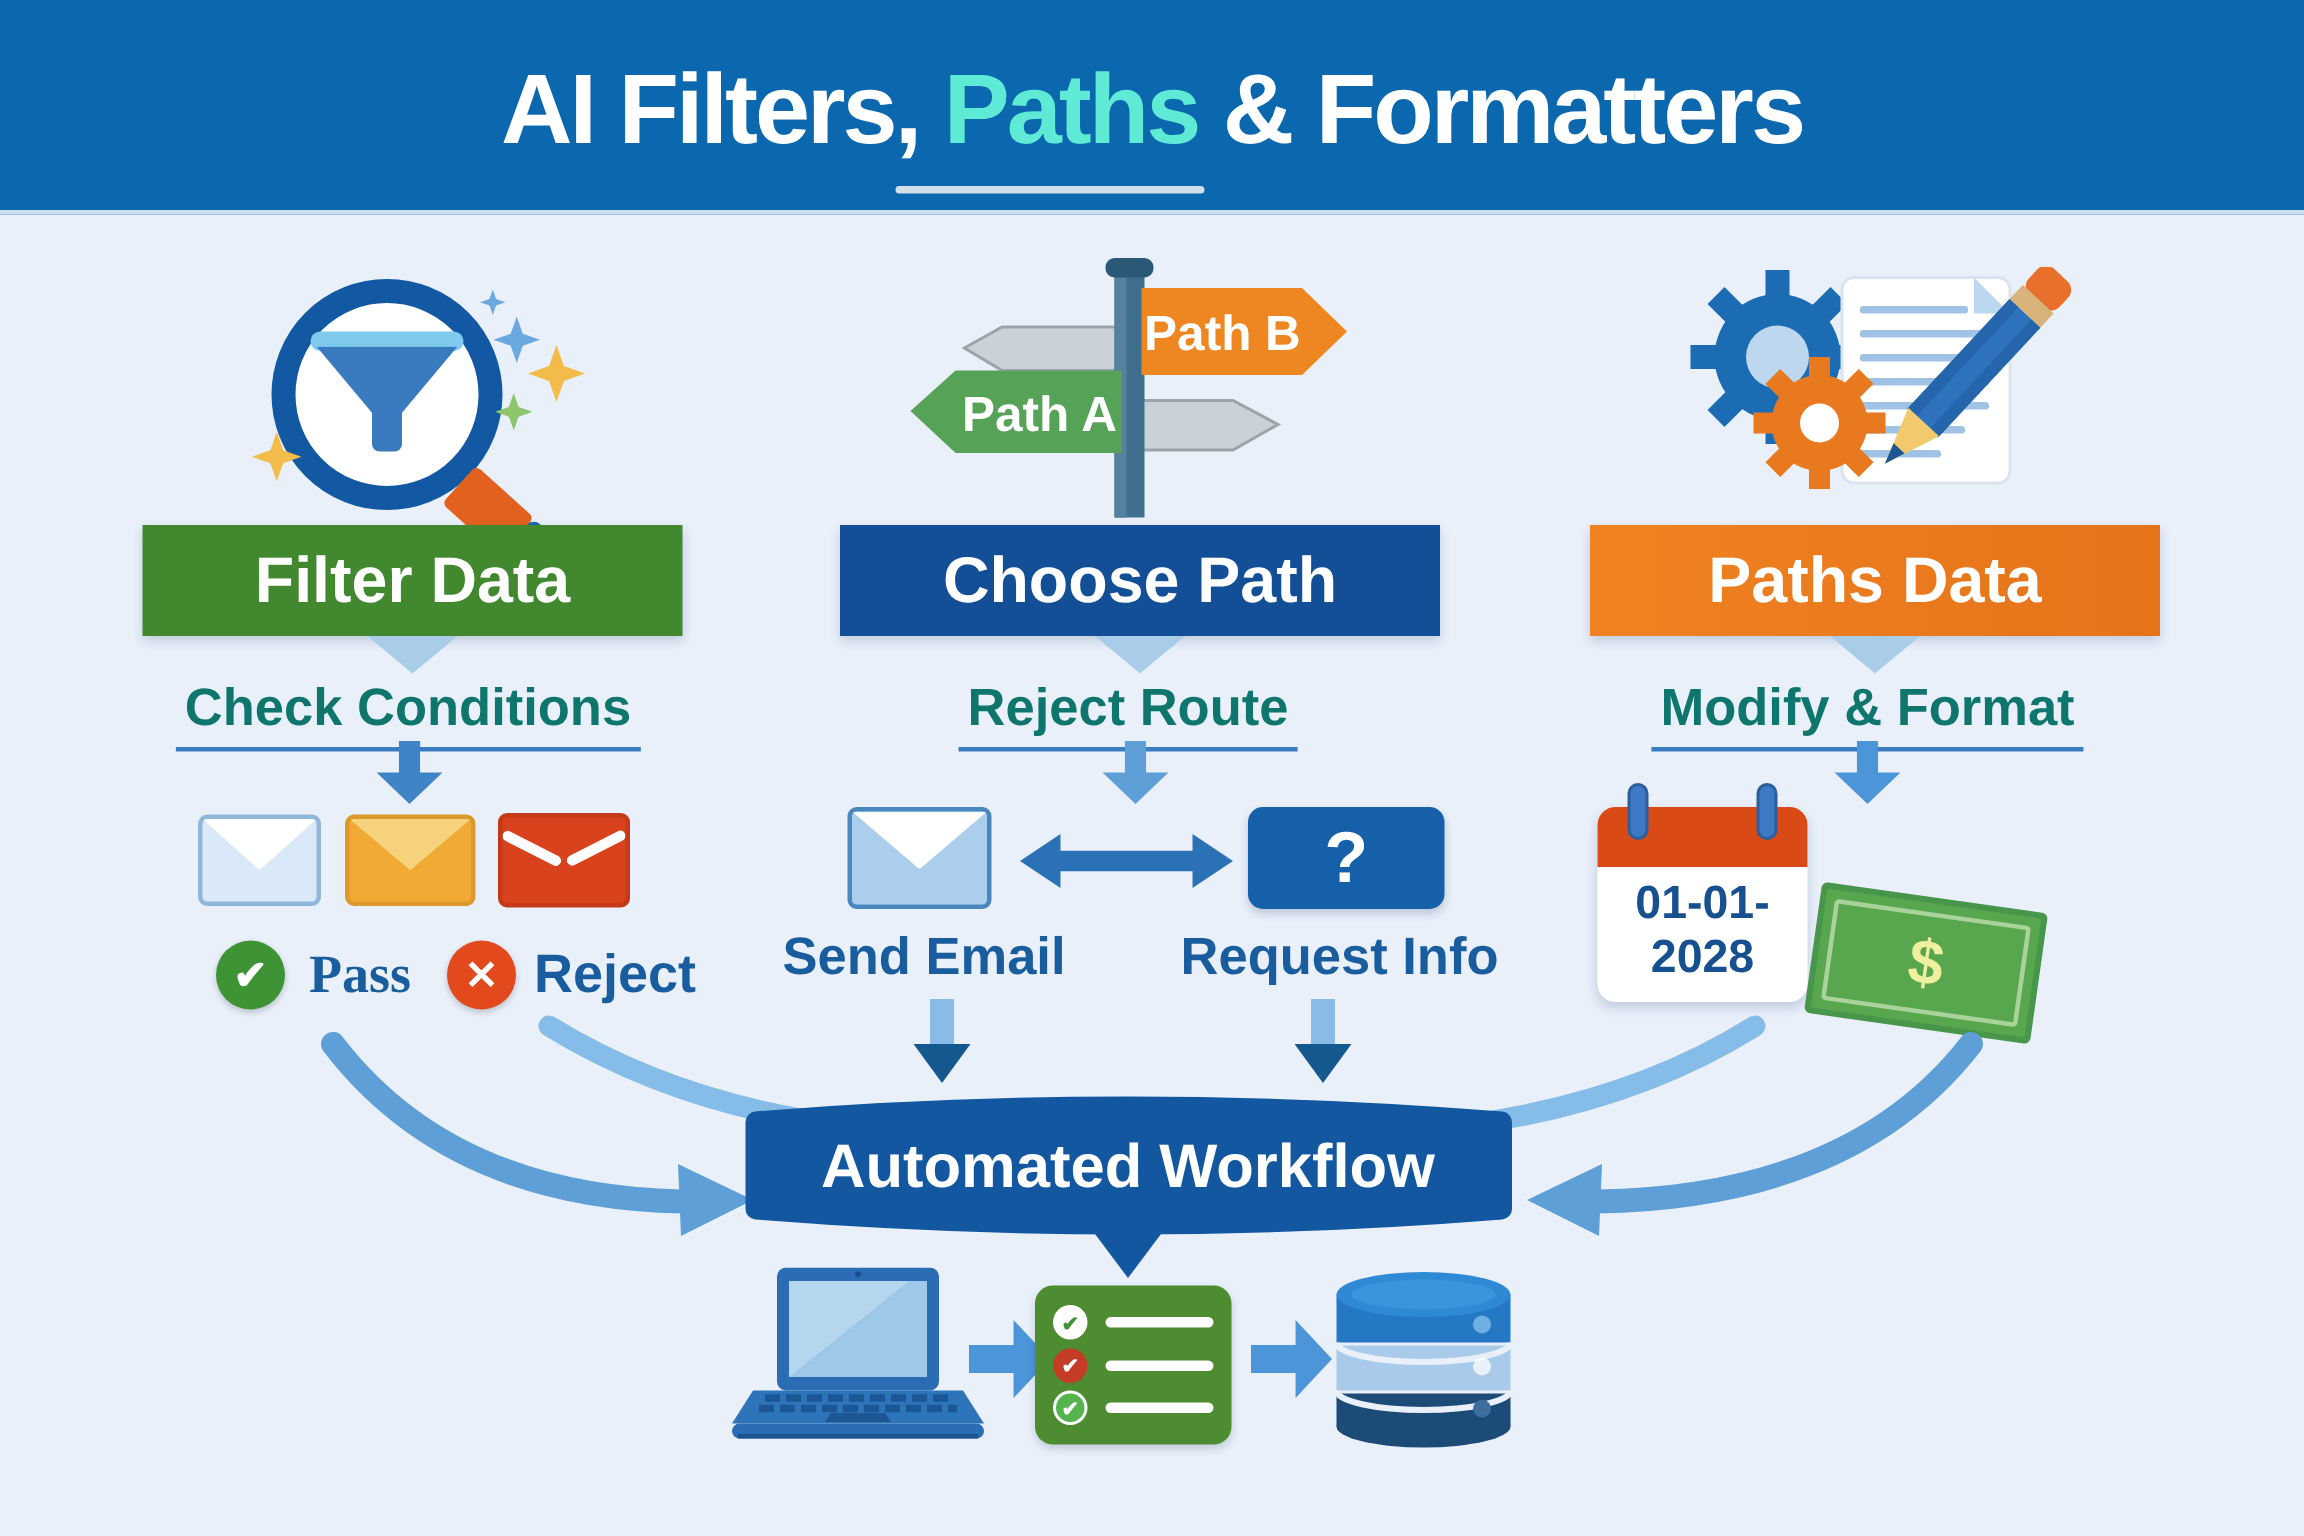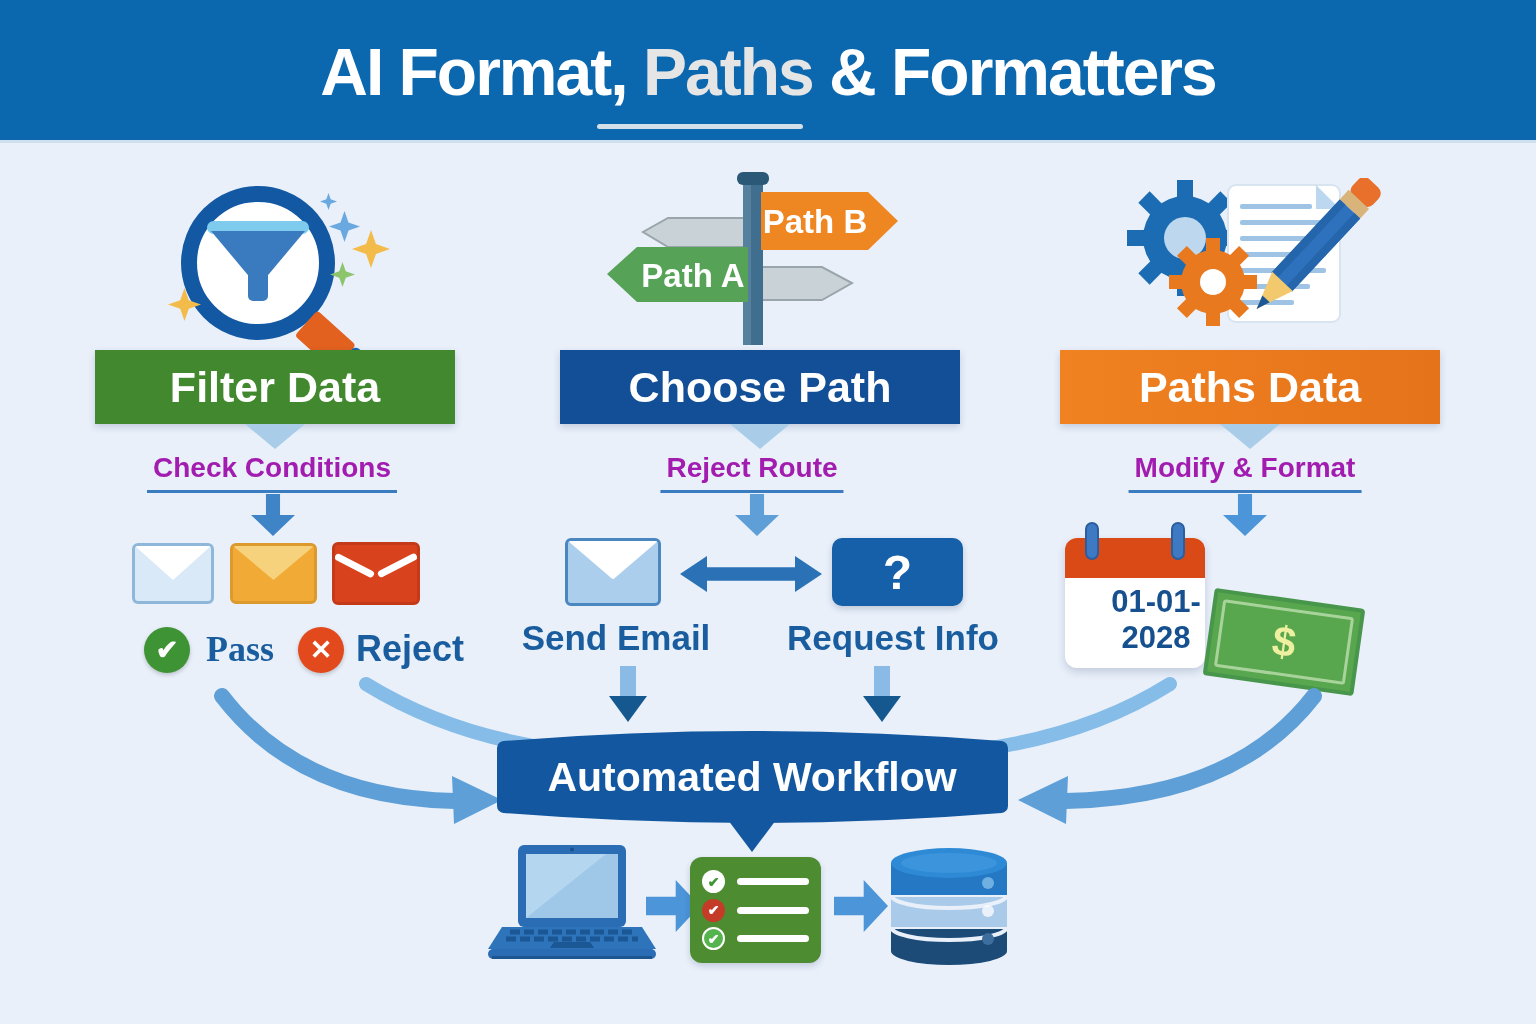--- a/index.html
+++ b/index.html
@@ -3,31 +3,31 @@
 <meta charset="utf-8">
 <style>
   * { margin:0; padding:0; box-sizing:border-box; }
   html,body { width:1536px; height:1024px; overflow:hidden; }
   body { font-family:"Liberation Sans", sans-serif; }
   .canvas { position:absolute; width:1536px; height:1024px; background:#e9f0fa; overflow:hidden; }
 
   
   .header { position:absolute; left:0; top:0; width:1536px; height:143px; background:#0b67ae; border-bottom:3px solid #cfe0ef; }
   .title { position:absolute; width:100%; top:34px; text-align:center; font-size:66px; font-weight:bold; letter-spacing:-2px; color:#ffffff; white-space:nowrap; }
-  .title .hl { color:#e5e5e5; }
+  .title .hl { color:#5eead4; }
   .title-underline { position:absolute; left:597px; top:124px; width:206px; height:5px; background:#d3dfe9; border-radius:3px; }
 
   
   .col-banner { position:absolute; height:74px; top:350px; color:#fff; font-size:43px; font-weight:bold; display:flex; align-items:center; justify-content:center; box-shadow:0 3px 7px rgba(20,40,90,.18); }
   .banner-filter { left:95px; width:360px; background:#41882e; }
   .banner-choose { left:560px; width:400px; background:#134f97; }
   .banner-format { left:1060px; width:380px; background:linear-gradient(90deg,#f08221,#e5731a); }
   .chevron { position:absolute; top:424px; width:0; height:0; border-left:30px solid transparent; border-right:30px solid transparent; border-top:25px solid #a9cde9; }
 
-  .sublabel { position:absolute; top:452px; transform:translateX(-50%); font-size:28px; font-weight:bold; color:#a21caf; padding:0 6px 6px 6px; border-bottom:3px solid #3a7cc0; white-space:nowrap; }
+  .sublabel { position:absolute; top:452px; transform:translateX(-50%); font-size:35px; font-weight:bold; color:#0f766e; padding:0 6px 6px 6px; border-bottom:3px solid #3a7cc0; white-space:nowrap; }
 
   .down-arrow { position:absolute; width:44px; height:42px; background:#3f84c6; clip-path:polygon(34% 0,66% 0,66% 50%,100% 50%,50% 100%,0 50%,34% 50%); }
 
   
   .mag-ring { position:absolute; left:181px; top:186px; width:154px; height:154px; border:16px solid #1358a3; border-radius:50%; background:#ffffff; }
   .funnel-top { position:absolute; left:207px; top:221px; width:102px; height:13px; background:#7ecbee; border-radius:7px; }
   .funnel-body { position:absolute; left:211px; top:231px; width:94px; height:46px; background:#3a7bc0; clip-path:polygon(0 0,100% 0,59% 100%,41% 100%); }
   .funnel-stem { position:absolute; left:248px; top:275px; width:20px; height:26px; background:#3a7bc0; border-radius:0 0 5px 5px; }
   .mag-handle { position:absolute; left:306px; top:306px; width:52px; height:34px; background:#e2611f; border-radius:4px; transform:rotate(42deg); transform-origin:left center; }
   .mag-tip { position:absolute; left:344px; top:341px; width:36px; height:34px; background:#1767ae; border-radius:6px 17px 17px 6px; transform:rotate(42deg); transform-origin:left center; }
@@ -52,21 +52,21 @@
   .env-send { left:565px; top:538px; width:96px; height:68px; background:#abceec; border:3px solid #4a86c0; }
   .env-send .flap { background:#ffffff; }
   .double-arrow { position:absolute; left:680px; top:556px; width:142px; height:36px; background:#2a72b5; clip-path:polygon(0 50%,19% 0,19% 31%,81% 31%,81% 0,100% 50%,81% 100%,81% 69%,19% 69%,19% 100%); }
   .qbox { position:absolute; left:832px; top:538px; width:131px; height:68px; background:#1560a8; border-radius:10px; display:flex; align-items:center; justify-content:center; color:#fff; font-size:48px; font-weight:bold; box-shadow:0 3px 6px rgba(20,40,90,.2); }
   .action-label { position:absolute; top:618px; transform:translateX(-50%); font-size:35px; font-weight:bold; color:#1a5d9e; white-space:nowrap; }
   .mini-arrow { position:absolute; width:38px; display:flex; flex-direction:column; align-items:center; }
   .mini-arrow .shaft { width:16px; height:30px; background:#8abbe6; }
   .mini-arrow .head { width:38px; height:26px; background:#15588f; clip-path:polygon(0 0,100% 0,50% 100%); }
 
   
-  .calendar { position:absolute; left:1065px; top:538px; width:140px; height:130px; background:#ffffff; border-radius:12px; box-shadow:0 4px 8px rgba(20,40,90,.18);padding-left:21px; }
+  .calendar { position:absolute; left:1065px; top:538px; width:140px; height:130px; background:#ffffff; border-radius:12px; box-shadow:0 4px 8px rgba(20,40,90,.18); }
   .cal-header { position:absolute; top:0; left:0; right:0; height:40px; background:#da4a17; border-radius:12px 12px 0 0; }
   .cal-ring { position:absolute; top:-16px; width:14px; height:38px; background:#3e79c4; border-radius:7px; border:2px solid #2c5e9e; }
   .cal-date { position:absolute; top:46px; width:100%; text-align:center; font-size:31px; font-weight:bold; color:#17508f; line-height:1.15; }
   .money-card { position:absolute; left:1273px; top:533px; width:160px; height:102px; background:#ffffff; border-radius:10px; box-shadow:0 4px 8px rgba(20,40,90,.18); z-index:2; }
   .money-header { position:absolute; top:0; left:0; right:0; height:34px; background:linear-gradient(#5cad60,#47964b); border-radius:10px 10px 0 0; border-bottom:3px solid #e8a33c; }
   .money-dot { position:absolute; top:11px; left:50%; transform:translateX(-50%); width:13px; height:13px; border-radius:50%; background:#3a8742; }
   .money-value { position:absolute; top:44px; width:100%; text-align:center; color:#1456a0; font-weight:bold; }
   .money-value .amt { font-size:38px; }
   .money-value .cur { font-size:21px; margin-left:5px; }
   .bill { position:absolute; left:1208px; top:598px; width:152px; height:88px; background:#58a64d; border:4px solid #47964b; border-radius:4px; transform:rotate(8deg); z-index:1; display:flex; align-items:center; justify-content:center; }
@@ -88,21 +88,21 @@
   .flow-arrow { position:absolute; width:54px; height:52px; background:#4c95d8; clip-path:polygon(0 32%,55% 32%,55% 0,100% 50%,55% 100%,55% 68%,0 68%); z-index:3; }
   .bottom-svg { position:absolute; z-index:3; }
 </style>
 </head>
 <body>
 
 <div class="canvas">
 
   <div class="header">
     <div class="title">
-      <span>AI Format,</span>
+      <span>AI Filters,</span>
       <span class="hl">Paths</span>
       <span>&amp; Formatters</span>
     </div>
     <div class="title-underline"></div>
   </div>
 
   <div class="mag-ring"></div>
   <div class="funnel-top"></div>
   <div class="funnel-body"></div>
   <div class="funnel-stem"></div>

